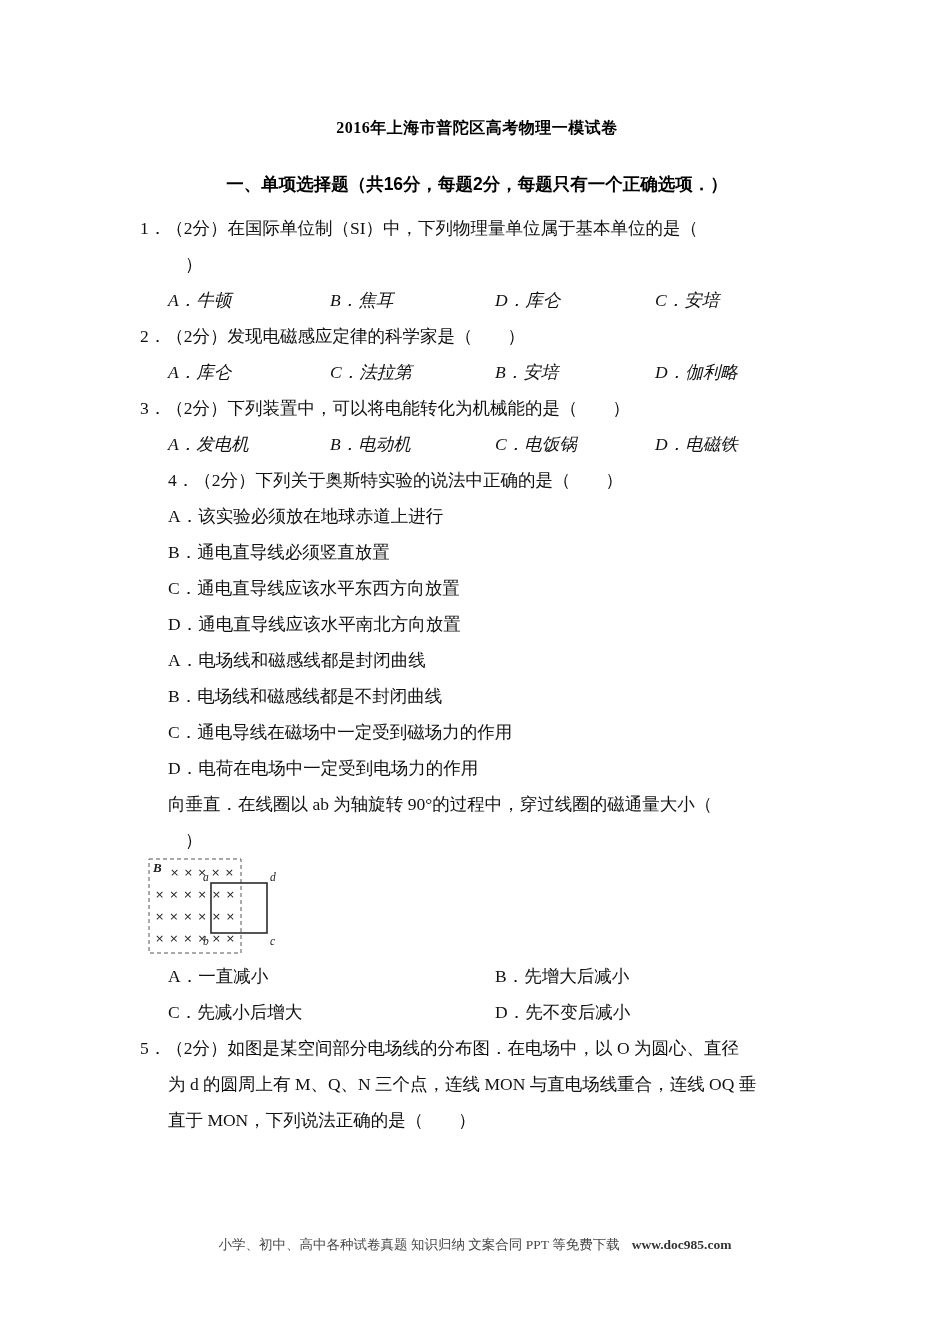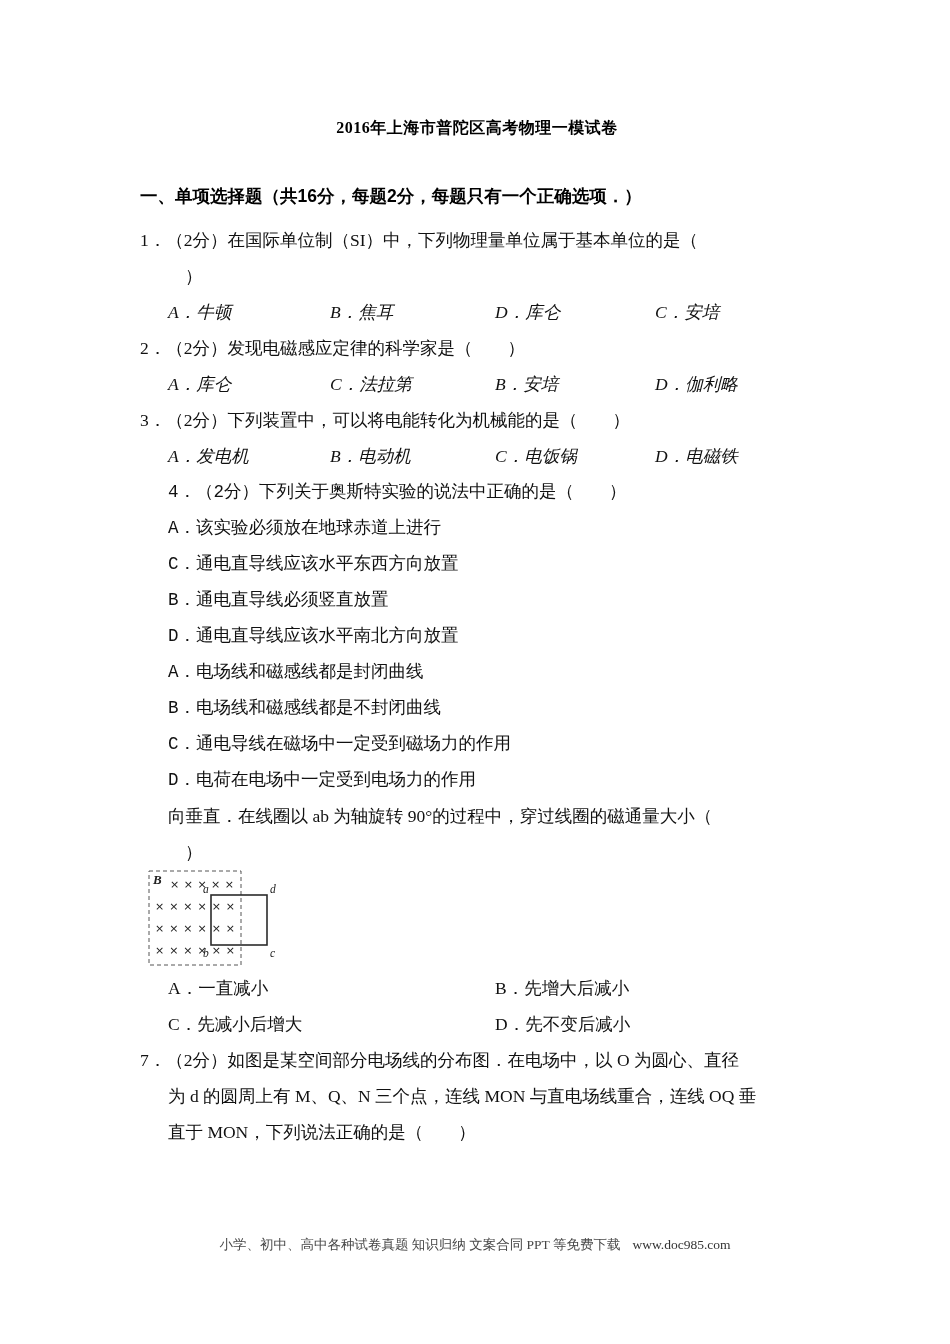--- a/index.html
+++ b/index.html
@@ -14,59 +14,60 @@
   .content { padding:106px 136px 0 140px; }
   .title {
     text-align:center;
     font-size:16px;
     font-weight:bold;
     line-height:44px;
     letter-spacing:0.5px;
     color:#000;
   }
   .section-header {
-    margin-top:28px;
+    margin-top:16px;
     font-family:"Liberation Sans","DejaVu Sans",sans-serif;
     font-weight:bold;
     font-size:17.5px;
     line-height:36px;
     color:#000;
+    text-align:center;
   }
   .q { font-size:17.5px; line-height:36px; }
   .q-first { margin-top:8px; }
   .line { white-space:nowrap; }
   .indent { padding-left:28px; }
   .indent-paren { padding-left:45px; }
   .opts4 {
     display:grid;
     grid-template-columns:162px 165px 160px 1fr;
     padding-left:28px;
     font-style:italic;
   }
   .opts2 {
     display:grid;
     grid-template-columns:327px 1fr;
     padding-left:28px;
   }
-  .optlist .line { padding-left:28px;font-family:Liberation Mono, monospace; }
+  .optlist .line { padding-left:28px; }
   .figure-wrap { padding-left:8px; height:100px; }
   .fig .field { fill:none; stroke:#555; stroke-width:1; stroke-dasharray:4 3; }
   .fig .coil { fill:none; stroke:#2b2b2b; stroke-width:1.6; }
   .fig .xs { font-family:"DejaVu Sans",sans-serif; font-size:11px; fill:#222; }
   .fig .blabel { font-family:"Liberation Serif",serif; font-style:italic; font-weight:bold; font-size:13px; fill:#222; }
   .fig .clabel { font-family:"Liberation Serif",serif; font-style:italic; font-size:11.5px; fill:#222; }
   .footer {
     position:absolute;
     top:1236px; left:0;
     width:100%;
     text-align:center;
     font-size:13.5px;
     color:#474747;
   }
-  .footer .url { margin-left:12px; font-weight:normal; color:#333; }
+  .footer .url { margin-left:12px; font-weight:bold; color:#333; }
 </style>
 </head>
 <body>
 
 <div class="content">
 
   <div class="title">2016年上海市普陀区高考物理一模试卷</div>
 
   <div class="section-header">一、单项选择题（共16分，每题2分，每题只有一个正确选项．）</div>
 
@@ -97,22 +98,22 @@
       <span>A．发电机</span>
       <span>B．电动机</span>
       <span>C．电饭锅</span>
       <span>D．电磁铁</span>
     </div>
   </div>
 
   <div class="q optlist">
     <div class="line">4．（2分）下列关于奥斯特实验的说法中正确的是（　　）</div>
     <div class="line">A．该实验必须放在地球赤道上进行</div>
+    <div class="line">B．通电直导线必须竖直放置</div>
     <div class="line">C．通电直导线应该水平东西方向放置</div>
-    <div class="line">B．通电直导线必须竖直放置</div>
     <div class="line">D．通电直导线应该水平南北方向放置</div>
   </div>
 
   <div class="q optlist">
     <div class="line">A．电场线和磁感线都是封闭曲线</div>
     <div class="line">B．电场线和磁感线都是不封闭曲线</div>
     <div class="line">C．通电导线在磁场中一定受到磁场力的作用</div>
     <div class="line">D．电荷在电场中一定受到电场力的作用</div>
   </div>
 
@@ -140,21 +141,21 @@
       <span>A．一直减小</span>
       <span>B．先增大后减小</span>
     </div>
     <div class="opts2">
       <span>C．先减小后增大</span>
       <span>D．先不变后减小</span>
     </div>
   </div>
 
   <div class="q">
-    <div class="line">7．（2分）如图是某空间部分电场线的分布图．在电场中，以 O 为圆心、直径</div>
+    <div class="line">5．（2分）如图是某空间部分电场线的分布图．在电场中，以 O 为圆心、直径</div>
     <div class="line indent">为 d 的圆周上有 M、Q、N 三个点，连线 MON 与直电场线重合，连线 OQ 垂</div>
     <div class="line indent">直于 MON，下列说法正确的是（　　）</div>
   </div>
 
 </div>
 
 <div class="footer">
   <span>小学、初中、高中各种试卷真题 知识归纳 文案合同 PPT 等免费下载</span><span class="url">www.doc985.com</span>
 </div>
 

